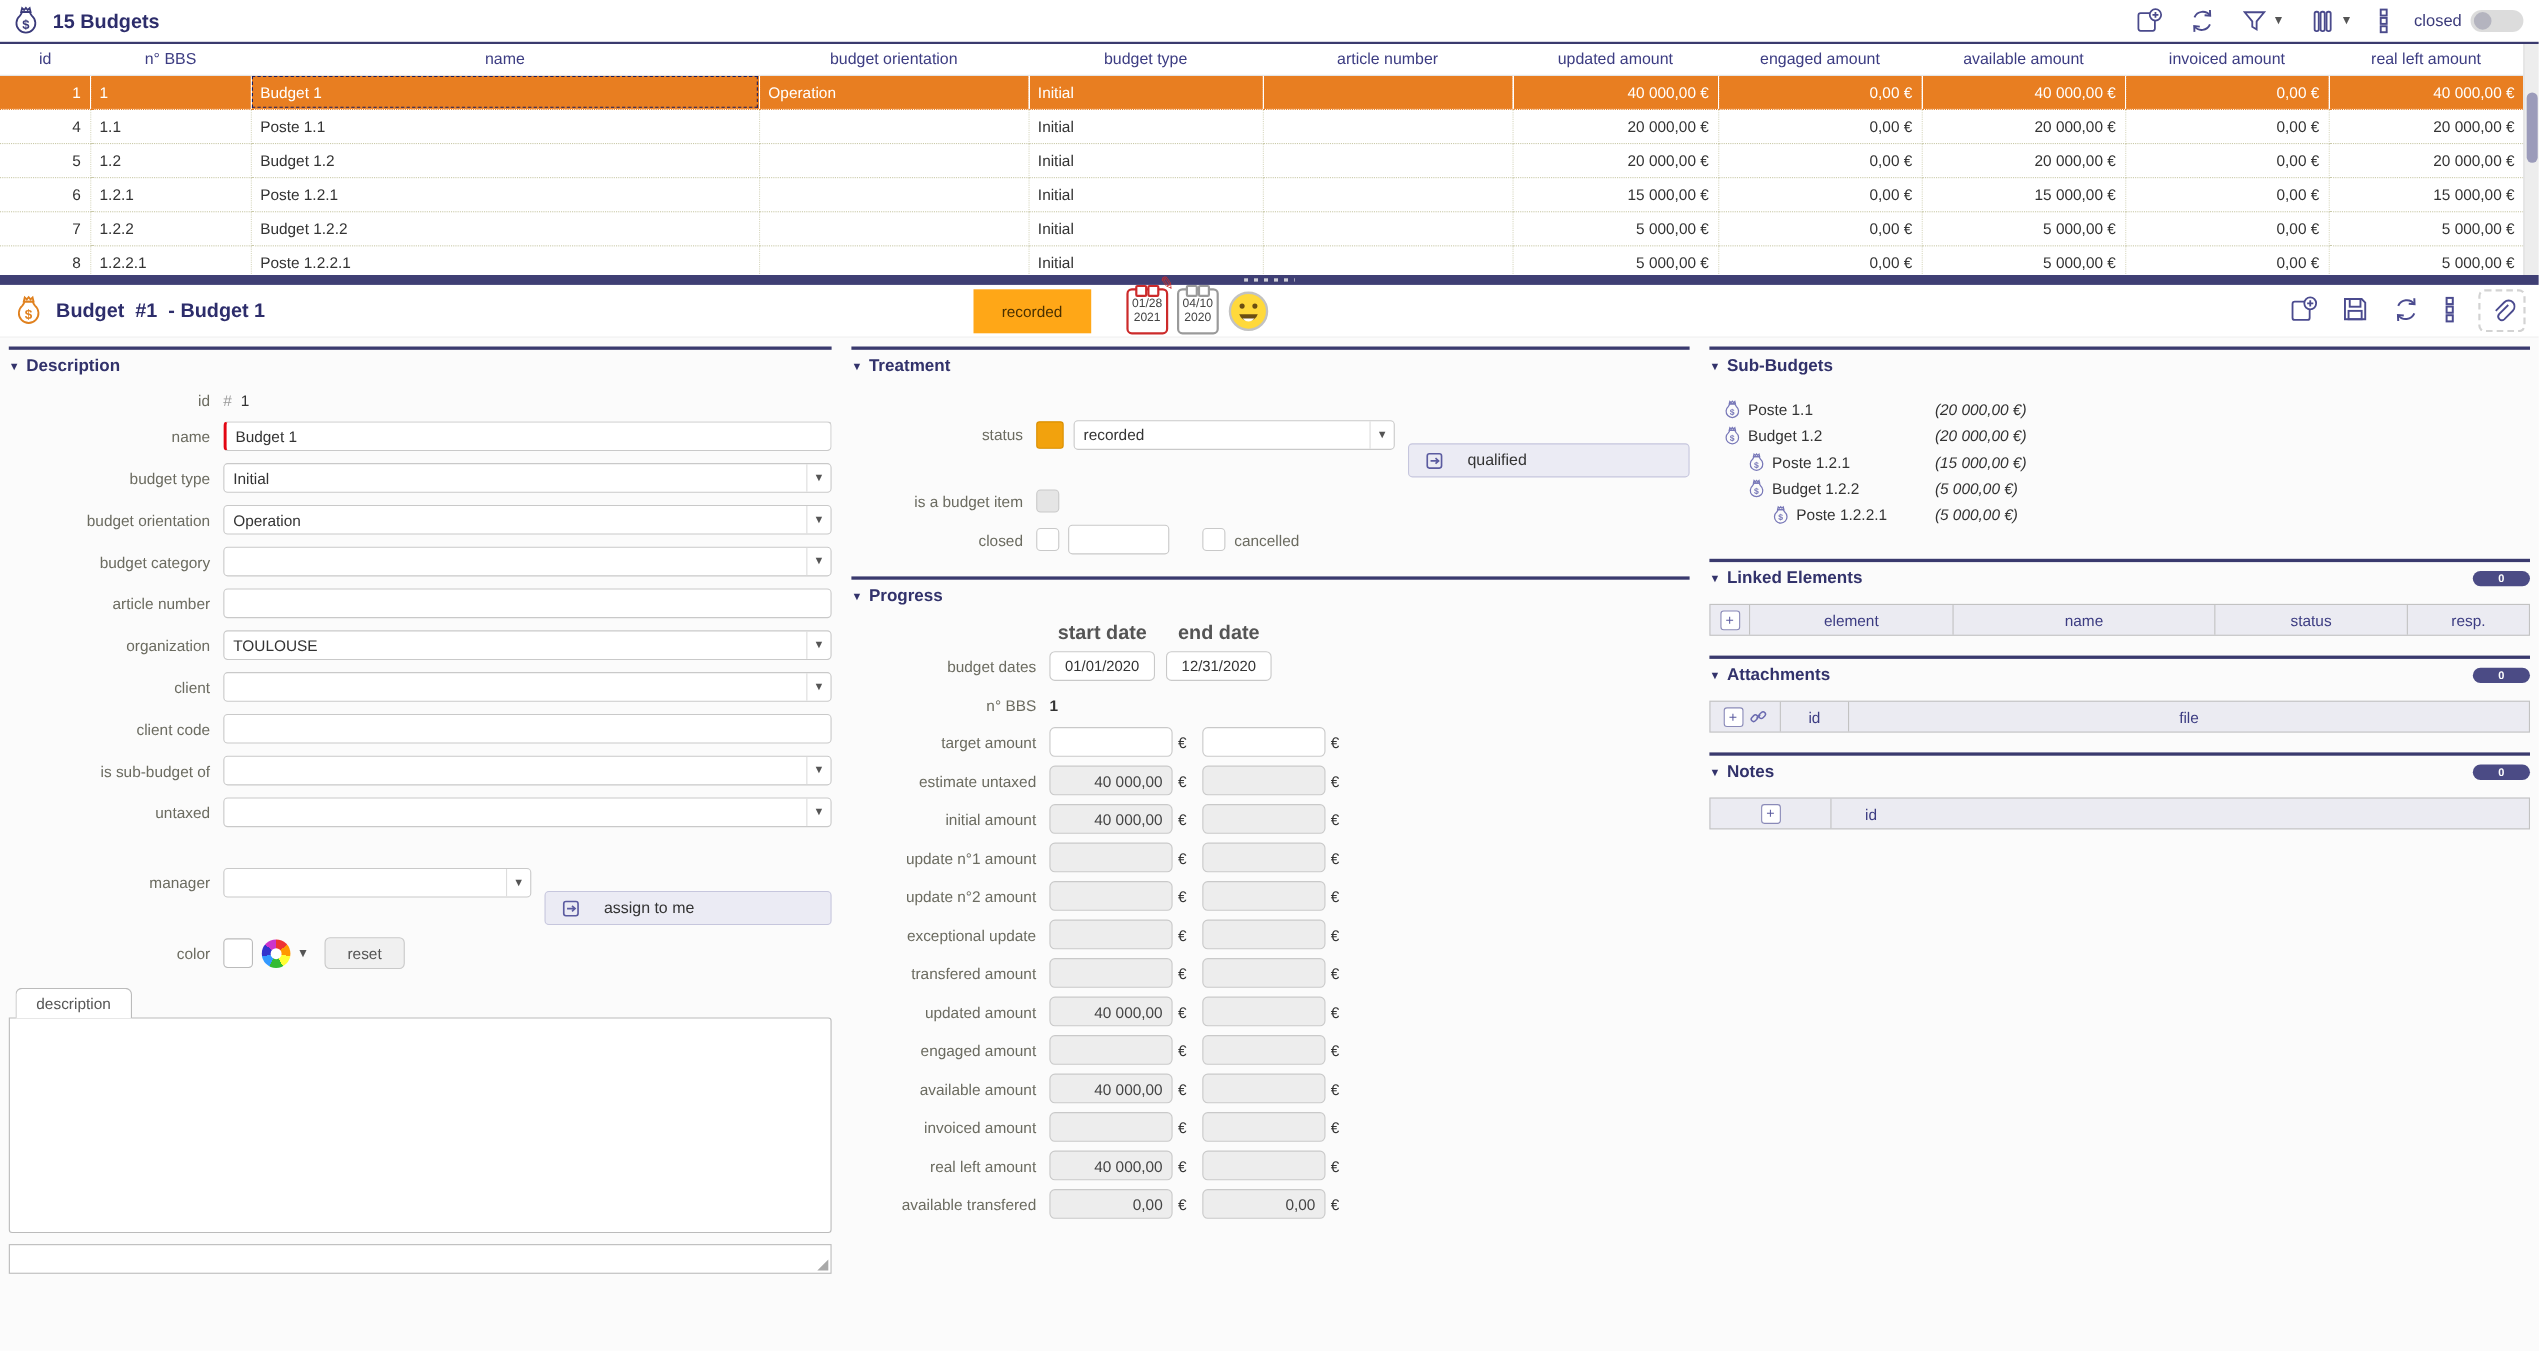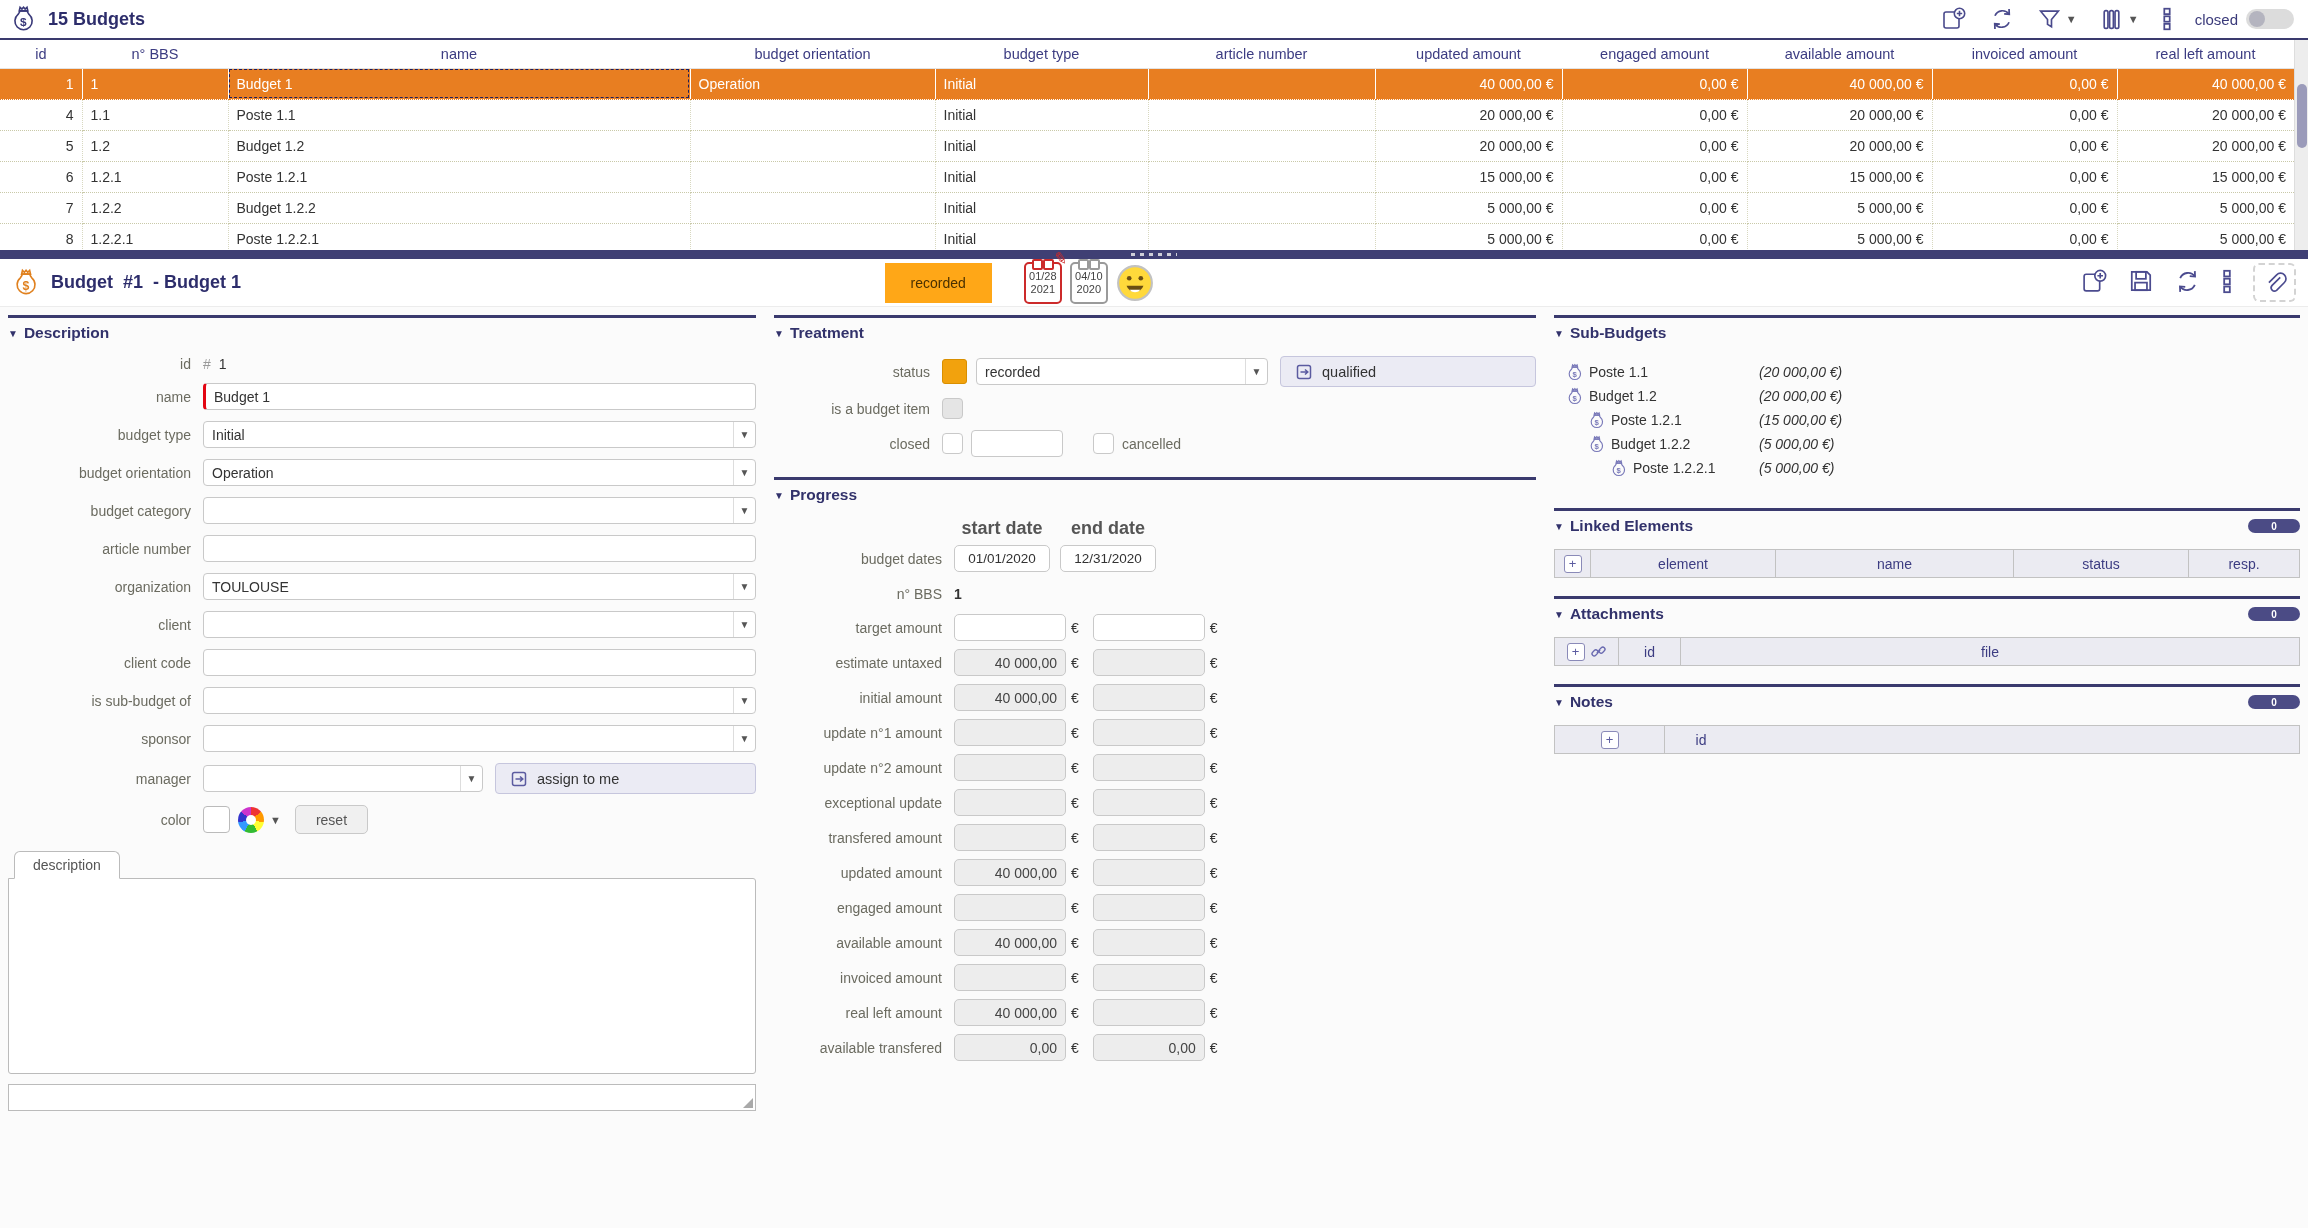--- a/index.html
+++ b/index.html
@@ -81,21 +81,21 @@
   .required { border-left:3px solid #e30613; }
   .selectbox { height:27px; border:1px solid #c9c9c9; border-radius:4px; background:#fff; display:flex;
     align-items:center; padding-left:8px; position:relative; cursor:pointer; width:100%; }
   .selectbox .val { flex:1; color:#333; }
   .selectbox .dd { width:22px; align-self:stretch; border-left:1px solid #ddd; display:flex; align-items:center;
     justify-content:center; color:#555; font-size:10px; flex:none; }
   .hash { color:#999; margin-right:8px; }
   .idval { color:#333; }
 
   .lav-btn { background:#ebebf4; border:1px solid #c6c6dd; border-radius:4px; height:31px; display:flex;
-    gap:9px; align-items:center; padding:0 14px; color:#333; font-size:14.5px; cursor:pointer; }
+    gap:21px; align-items:center; padding:0 14px; color:#333; font-size:14.5px; cursor:pointer;margin-top:47px; }
   .lav-btn svg { stroke:#5b5ba0; fill:none; stroke-width:1.5; }
   .gray-btn { background:#f0f0f0; border:1px solid #c9c9c9; border-radius:5px; height:29px; padding:0 20px;
     color:#555; font-size:14px; cursor:pointer; }
 
   .swatch { width:27px; height:27px; border:1px solid #bbb; border-radius:4px; background:#fff; cursor:pointer; }
   .wheel { width:26px; height:26px; border-radius:50%; cursor:pointer; position:relative;
     background:conic-gradient(#e33 0 14%, #f90 14% 28%, #ff3 28% 42%, #3b3 42% 58%, #39f 58% 72%, #33c 72% 86%, #c3c 86% 100%); }
   .wheel::after { content:""; position:absolute; inset:8px; border-radius:50%; background:#fff; }
 
   .tabbar { margin-top:16px; margin-left:6px; }
@@ -460,21 +460,21 @@
 
       <div class="frow">
         <div class="flabel">is sub-budget of</div>
         <div class="selectbox">
           <span class="val"></span>
           <span class="dd">▼</span>
         </div>
       </div>
 
       <div class="frow">
-        <div class="flabel">sponsor</div>
+        <div class="flabel">untaxed</div>
         <div class="selectbox">
           <span class="val"></span>
           <span class="dd">▼</span>
         </div>
       </div>
 
       <div class="frow">
         <div class="flabel">manager</div>
         <div class="selectbox" style="width:280px">
           <span class="val"></span>

